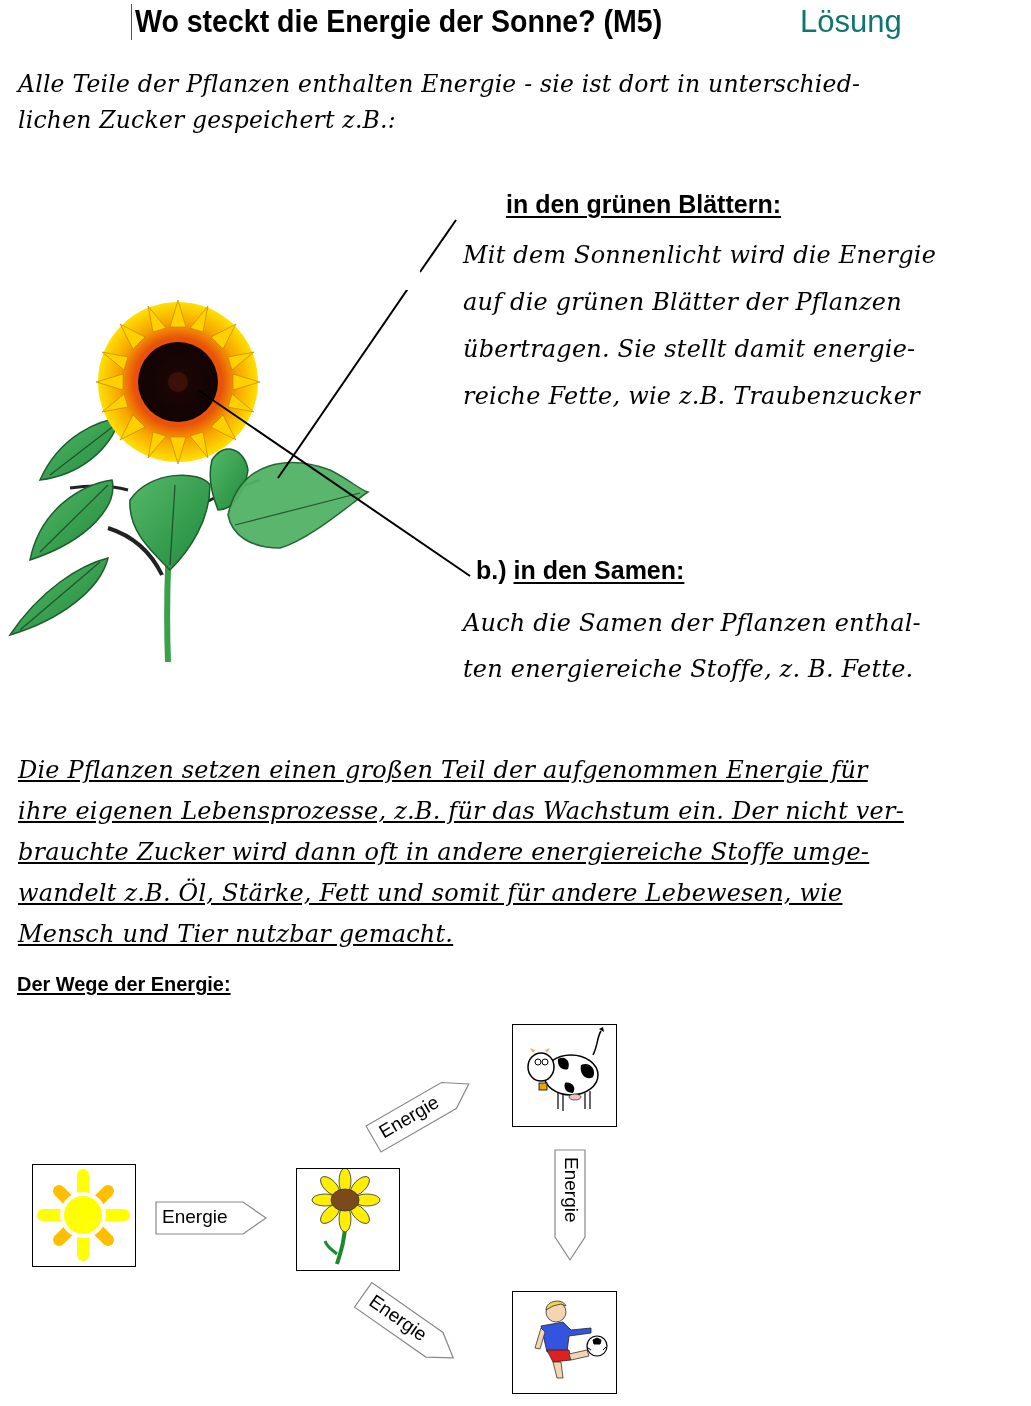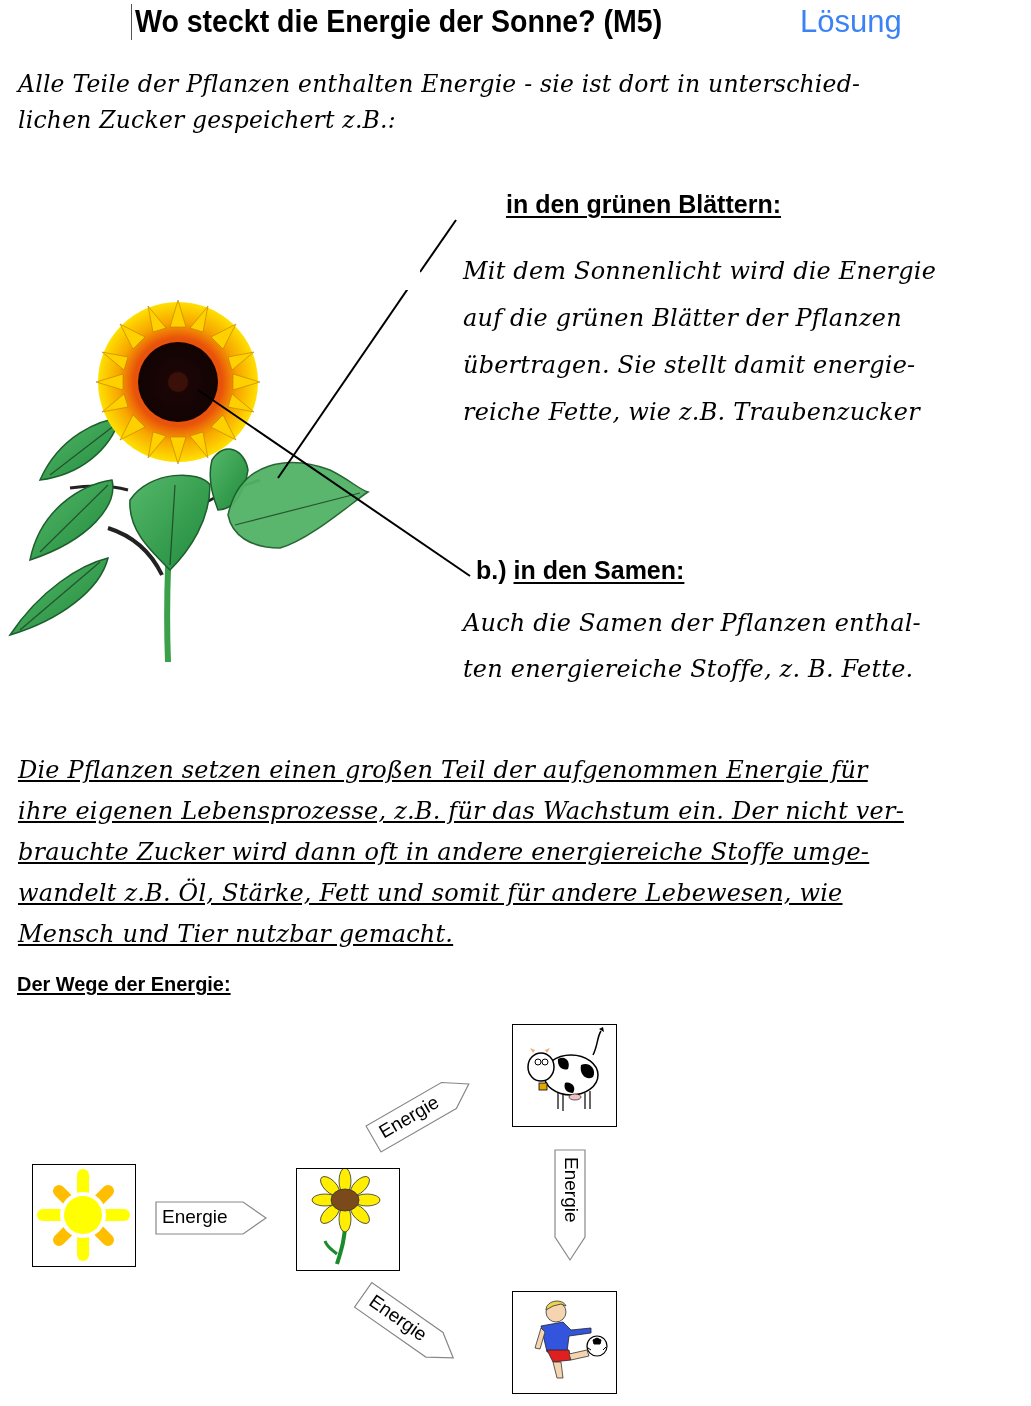--- a/index.html
+++ b/index.html
@@ -12,30 +12,30 @@
       font-family: "DejaVu Serif", serif;
       font-style: italic;
       font-weight: normal;
       letter-spacing: 0.2px;
     }
     .cursor { position: absolute; left: 131px; top: 4px; width: 1px; height: 36px; background: #555; }
     .title {
       left: 135px; top: 4px; font-size: 31px; font-weight: bold; white-space: nowrap;
       transform: scaleX(0.92); transform-origin: left top;
     }
-    .loesung { left: 800px; top: 4px; font-size: 31px; color: #3b82f6; white-space: nowrap; }
+    .loesung { left: 800px; top: 4px; font-size: 31px; color: #0f766e; white-space: nowrap; }
     .intro { left: 18px; top: 66px; width: 1005px; font-size: 23.5px; line-height: 36px; }
     .intro div { white-space: nowrap; }
 
     .h-sub {
       font-size: 25px; font-weight: bold; white-space: nowrap;
     }
     .h-sub .u { text-decoration: underline; text-decoration-thickness: 2px; text-underline-offset: 3px; }
     .leaf-head { left: 462px; top: 190px; margin-left: 44px; }
-    .leaf-text { left: 463px; top: 248px; font-size: 24px; line-height: 47px; }
+    .leaf-text { left: 463px; top: 232px; font-size: 24px; line-height: 47px; }
     .leaf-text div { white-space: nowrap; }
     .seed-head { left: 476px; top: 556px; }
     .seed-text { left: 463px; top: 600px; font-size: 24px; line-height: 46px; }
     .seed-text div { white-space: nowrap; }
 
     .para { left: 18px; top: 750px; font-size: 24px; line-height: 41px; }
     .para div { white-space: nowrap; text-decoration: underline; }
 
     .wege { left: 17px; top: 972px; font-size: 21px; font-weight: bold; text-decoration: underline; white-space: nowrap;
       transform: scaleX(0.95); transform-origin: left top; }

